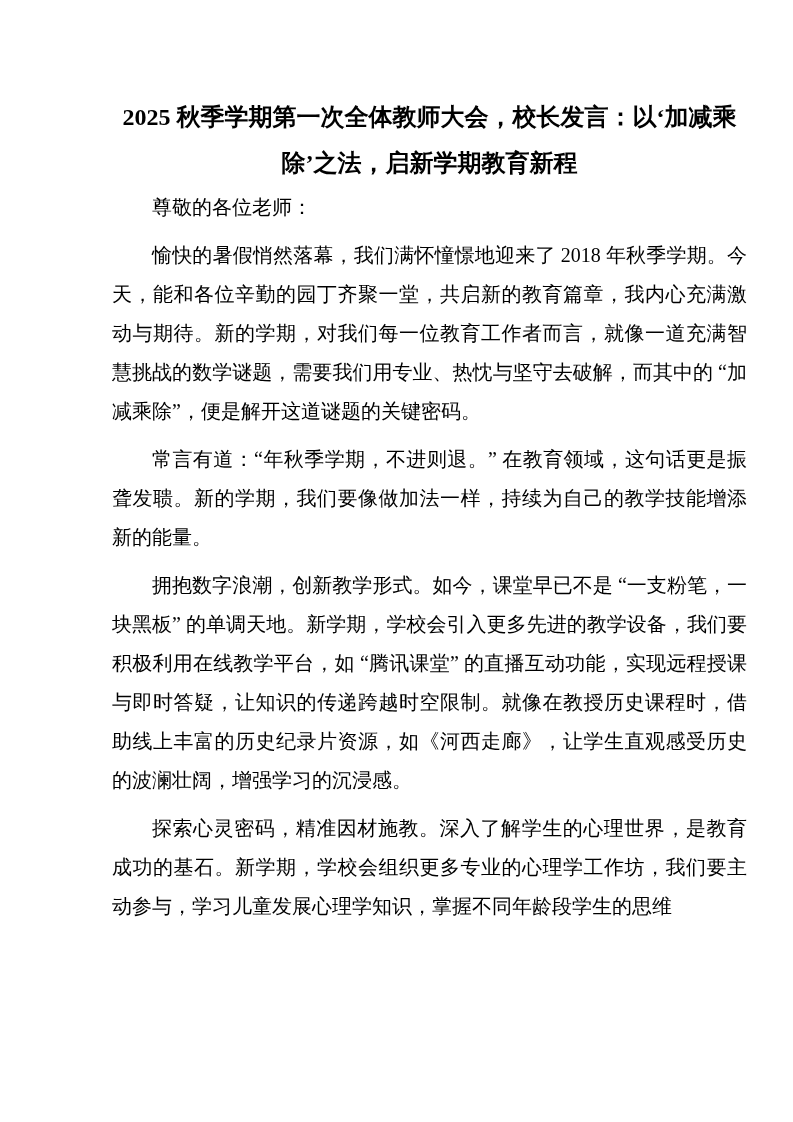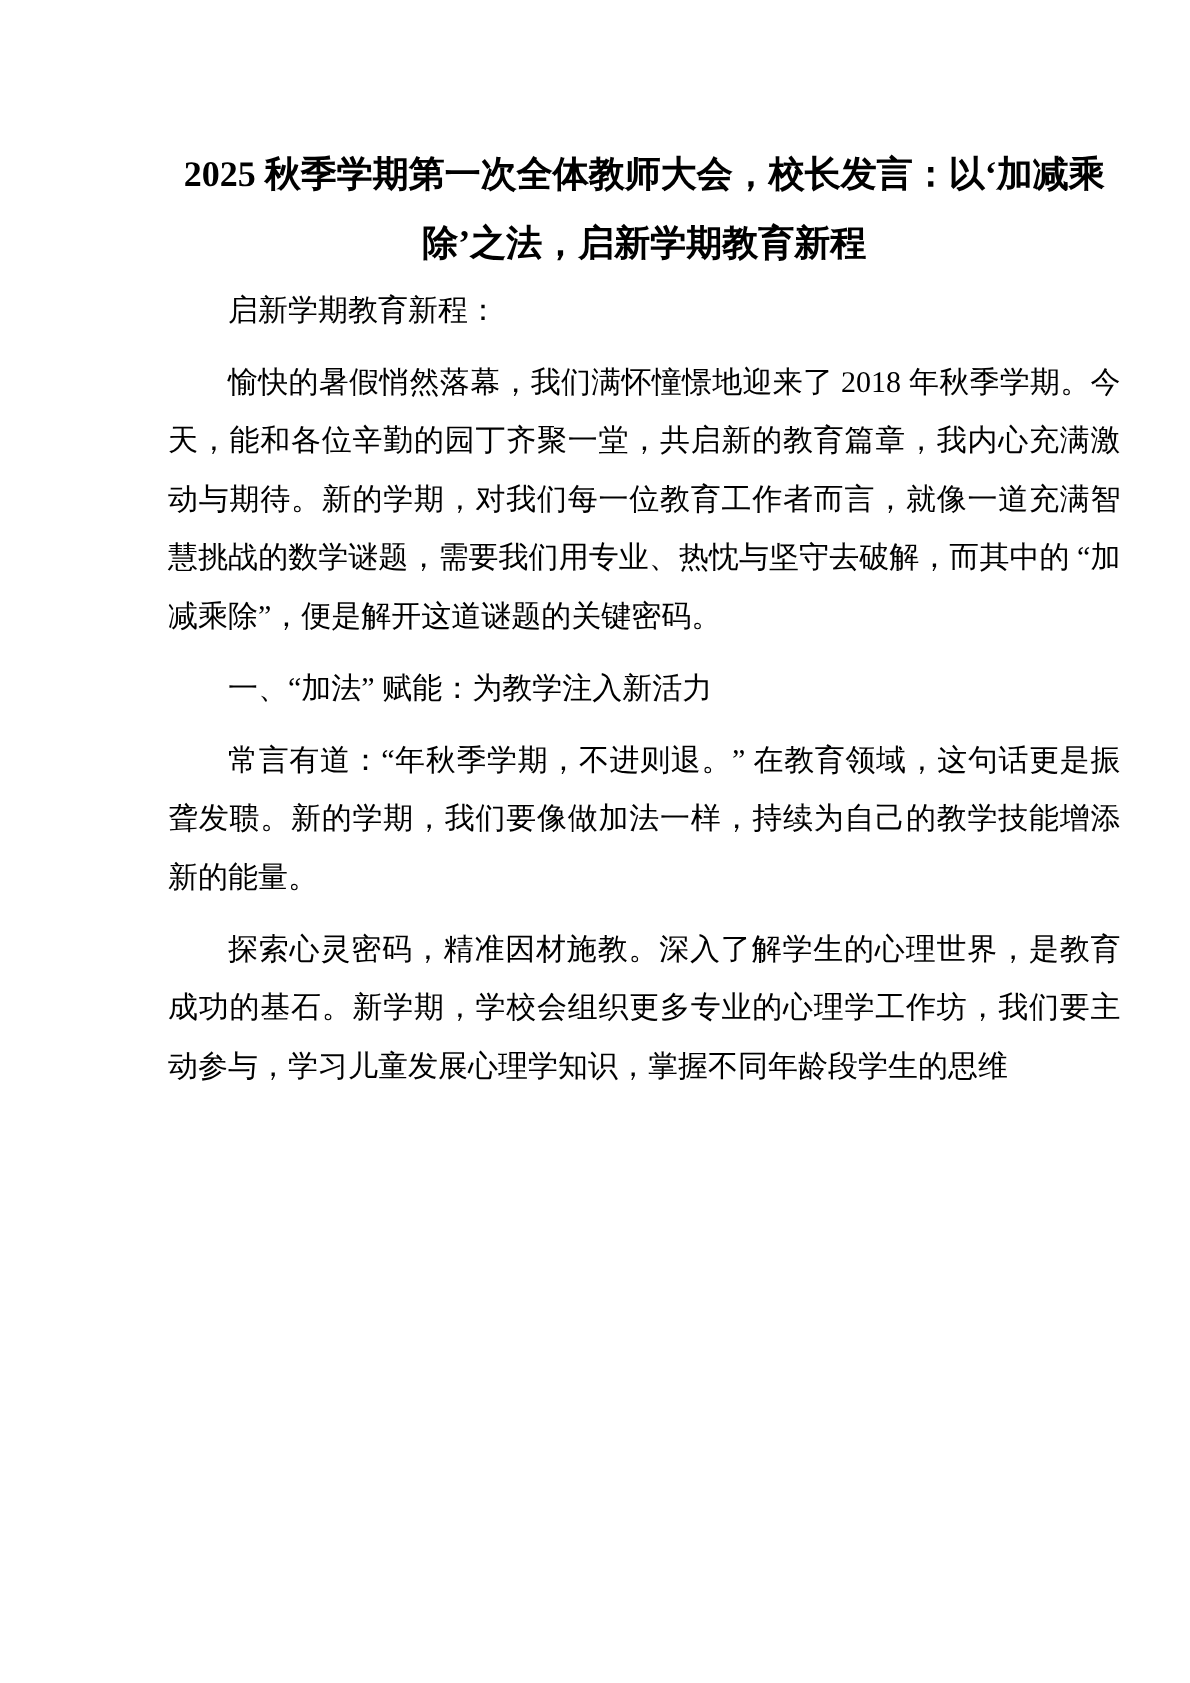--- a/index.html
+++ b/index.html
@@ -43,24 +43,24 @@
     
     font-weight: 400;
   }
 </style>
 </head>
 <body>
 
 <div class="page">
   <h1 class="doc-title">2025 秋季学期第一次全体教师大会，校长发言：以‘加减乘除’之法，启新学期教育新程</h1>
 
-  <p class="para">启新学期教育新程：</p>
+  <p class="para">尊敬的各位老师：</p>
 
 
   <p class="para">愉快的暑假悄然落幕，我们满怀憧憬地迎来了 2018 年秋季学期。今天，能和各位辛勤的园丁齐聚一堂，共启新的教育篇章，我内心充满激动与期待。新的学期，对我们每一位教育工作者而言，就像一道充满智慧挑战的数学谜题，需要我们用专业、热忱与坚守去破解，而其中的 “加减乘除”，便是解开这道谜题的关键密码。</p>
 
-  <p class="para heading">一、“加法” 赋能：为教学注入新活力</p>
 
   <p class="para">常言有道：“年秋季学期，不进则退。” 在教育领域，这句话更是振聋发聩。新的学期，我们要像做加法一样，持续为自己的教学技能增添新的能量。</p>
 
+  <p class="para">拥抱数字浪潮，创新教学形式。如今，课堂早已不是 “一支粉笔，一块黑板” 的单调天地。新学期，学校会引入更多先进的教学设备，我们要积极利用在线教学平台，如 “腾讯课堂” 的直播互动功能，实现远程授课与即时答疑，让知识的传递跨越时空限制。就像在教授历史课程时，借助线上丰富的历史纪录片资源，如《河西走廊》，让学生直观感受历史的波澜壮阔，增强学习的沉浸感。</p>
 
   <p class="para">探索心灵密码，精准因材施教。深入了解学生的心理世界，是教育成功的基石。新学期，学校会组织更多专业的心理学工作坊，我们要主动参与，学习儿童发展心理学知识，掌握不同年龄段学生的思维</p>
 </div>
 
 </body></html>

